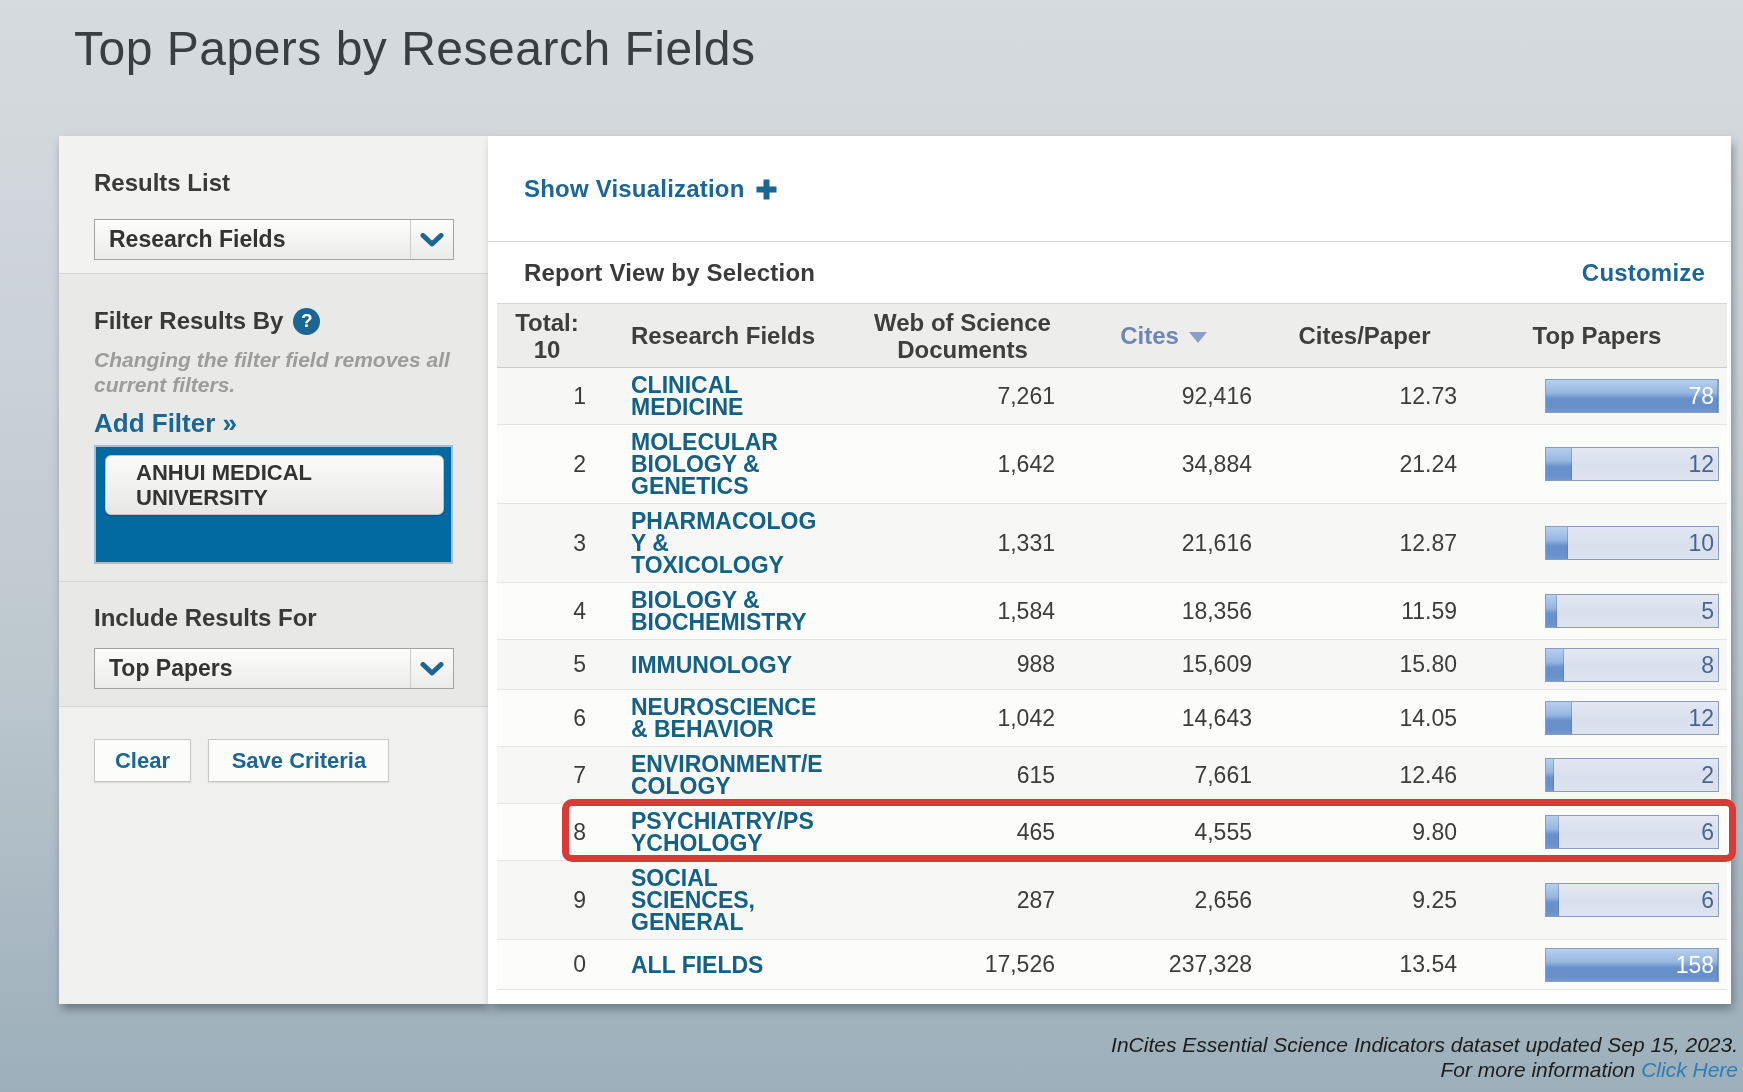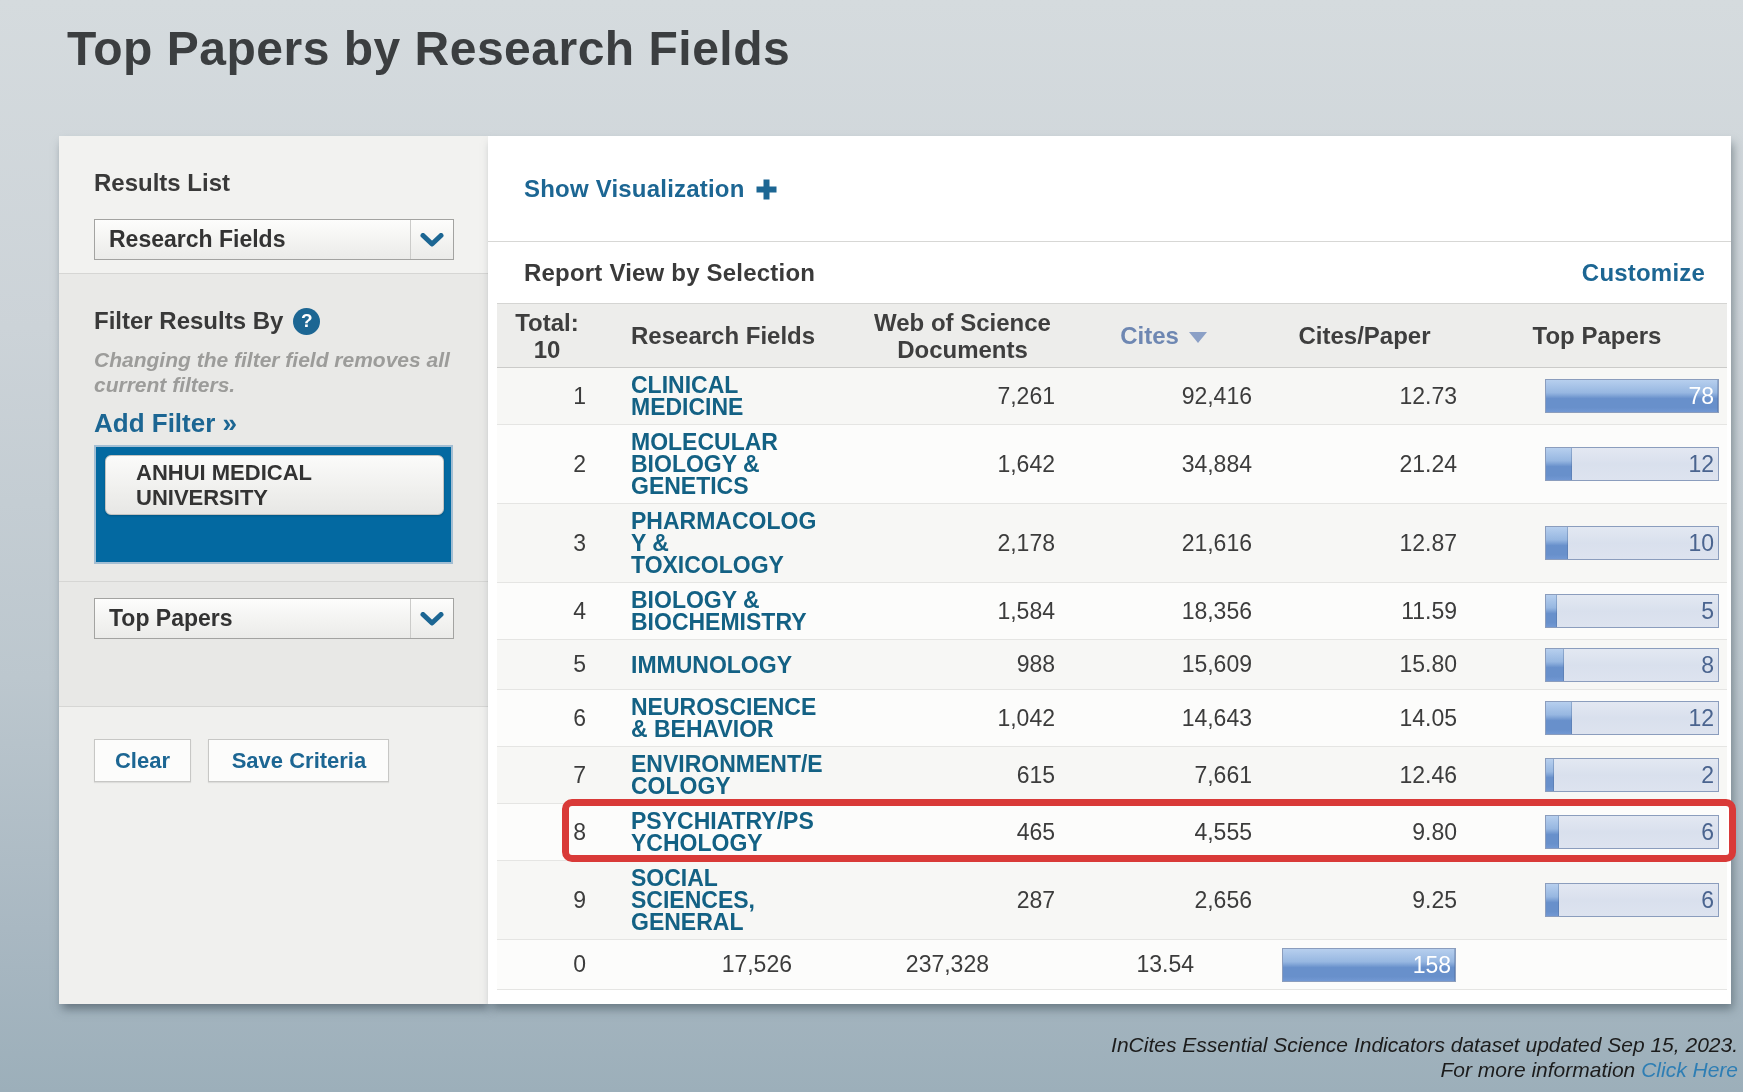--- a/index.html
+++ b/index.html
@@ -4,22 +4,22 @@
 <style>
   * { box-sizing: border-box; margin: 0; padding: 0; }
   html, body { width: 1743px; height: 1092px; overflow: hidden; }
   body {
     font-family: "Liberation Sans", sans-serif;
     background: linear-gradient(180deg, #d5dbde 0%, #ccd3d8 30%, #bcc7ce 62%, #a9b8c2 85%, #9cafba 100%);
     position: relative;
   }
   
   #page-title {
-    position: absolute; left: 67px; top: 21px;
-    font-size: 48px; font-weight: bold; color: #3b3e40; letter-spacing: 0.5px;
+    position: absolute; left: 74px; top: 21px;
+    font-size: 48px; font-weight: normal; color: #3b3e40; letter-spacing: 0.5px;
   }
   
   #sidebar {
     position: absolute; left: 59px; top: 136px; width: 429px; height: 868px;
     box-shadow: 2px 6px 9px -1px rgba(52, 68, 78, 0.55);
     display: flex; flex-direction: column;
   }
   .side-sec { padding-left: 35px; padding-right: 34px; }
   #sec-results { height: 138px; background: #f2f2f0; border-bottom: 1px solid #d6d6d4; }
   #sec-filter  { height: 308px; background: #e9e9e7; border-bottom: 1px solid #d6d6d4; }
@@ -182,20 +182,21 @@
       <span>Filter Results By</span>
       <span class="help-badge">?</span>
     </div>
     <div id="filter-note">Changing the filter field removes all<br>current filters.</div>
     <a id="add-filter">Add Filter »</a>
     <div id="filter-listbox">
       <div id="filter-item">ANHUI MEDICAL<br>UNIVERSITY</div>
     </div>
   </div>
   <div id="sec-include" class="side-sec">
+    <div class="side-label">Include Results For</div>
     <div class="selectbox">
       <span>Top Papers</span>
       <span class="chev-zone">
         <svg width="24" height="14" viewBox="0 0 24 14">
             <path d="M3 2.5 L12 11 L21 2.5" fill="none" stroke="#1c6693" stroke-width="5" stroke-linecap="round" stroke-linejoin="round"></path>
           </svg>
       </span>
     </div>
   </div>
   <div id="sec-actions" class="side-sec">
@@ -257,21 +258,21 @@
           <div class="c-top td-top">
             <div class="bar">
               <div class="bar-fill" style="width: 26px;"></div>
               <span class="bar-num">12</span>
             </div>
           </div>
         </div>
         <div class="tr odd">
           <div class="td-rank">3</div>
           <a class="td-field">PHARMACOLOG<br>Y &amp;<br>TOXICOLOGY</a>
-          <div class="td-num c-wos">2,178</div>
+          <div class="td-num c-wos">1,331</div>
           <div class="td-num c-cites">21,616</div>
           <div class="td-num c-cpp">12.87</div>
           <div class="c-top td-top">
             <div class="bar">
               <div class="bar-fill" style="width: 22px;"></div>
               <span class="bar-num">10</span>
             </div>
           </div>
         </div>
         <div class="tr even">
@@ -347,20 +348,21 @@
           <div class="td-num c-cpp">9.25</div>
           <div class="c-top td-top">
             <div class="bar">
               <div class="bar-fill" style="width: 13px;"></div>
               <span class="bar-num">6</span>
             </div>
           </div>
         </div>
         <div class="tr even">
           <div class="td-rank">0</div>
+          <a class="td-field">ALL FIELDS</a>
           <div class="td-num c-wos">17,526</div>
           <div class="td-num c-cites">237,328</div>
           <div class="td-num c-cpp">13.54</div>
           <div class="c-top td-top">
             <div class="bar">
               <div class="bar-fill" style="width: 172px;"></div>
               <span class="bar-num on-fill">158</span>
             </div>
           </div>
         </div>

